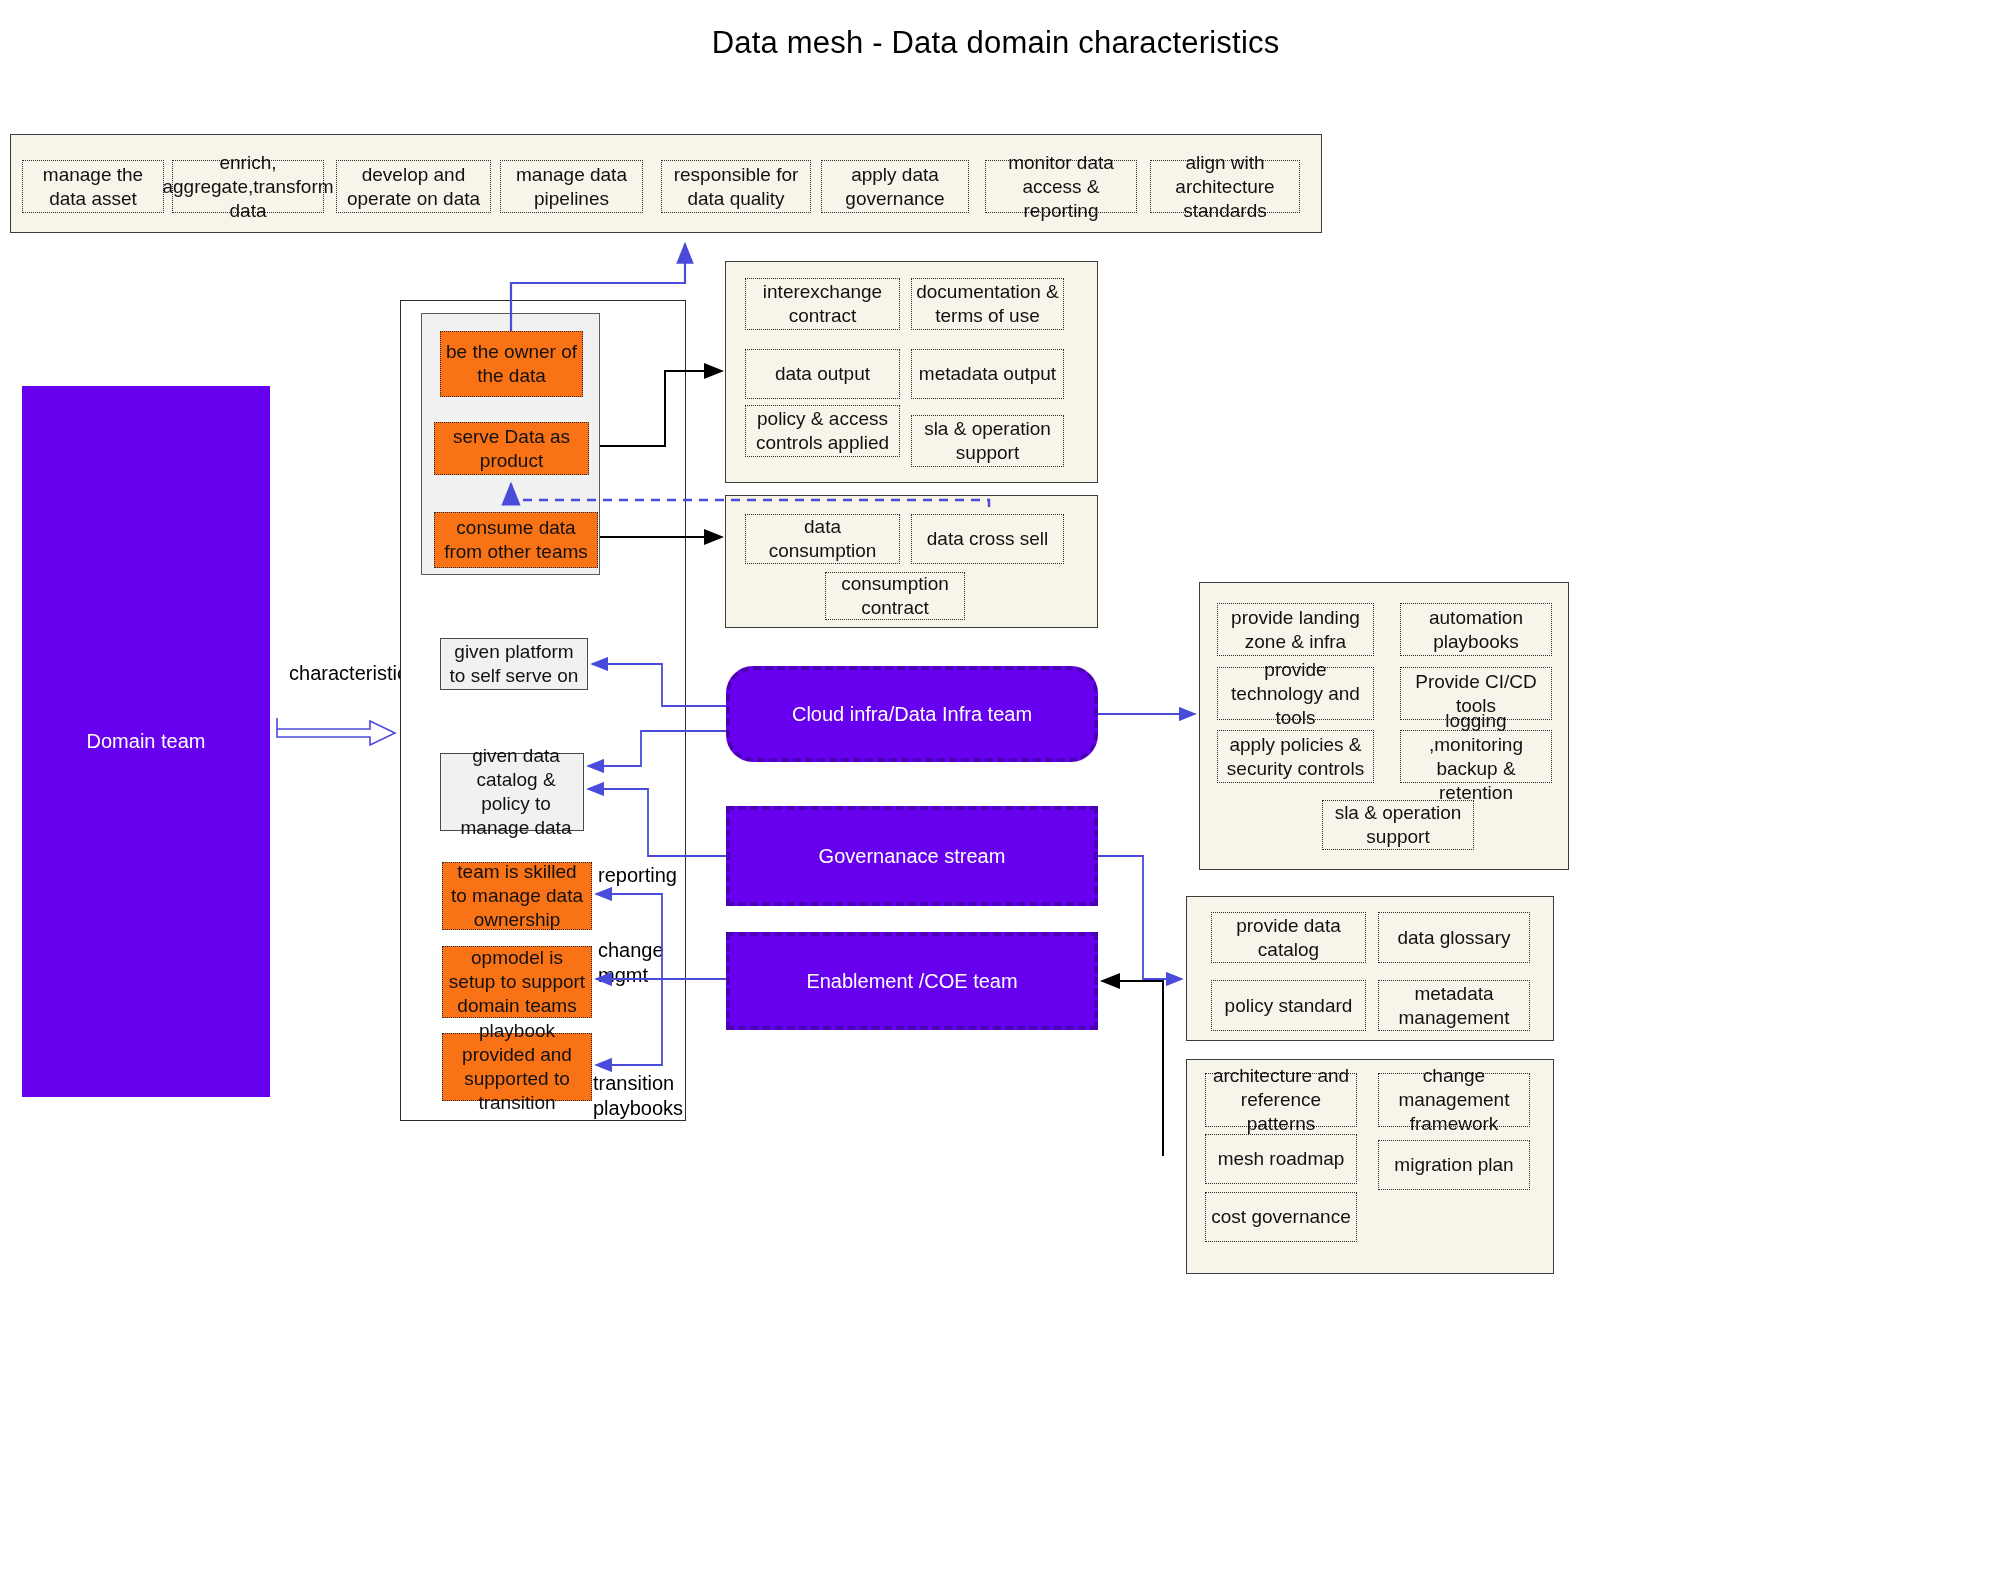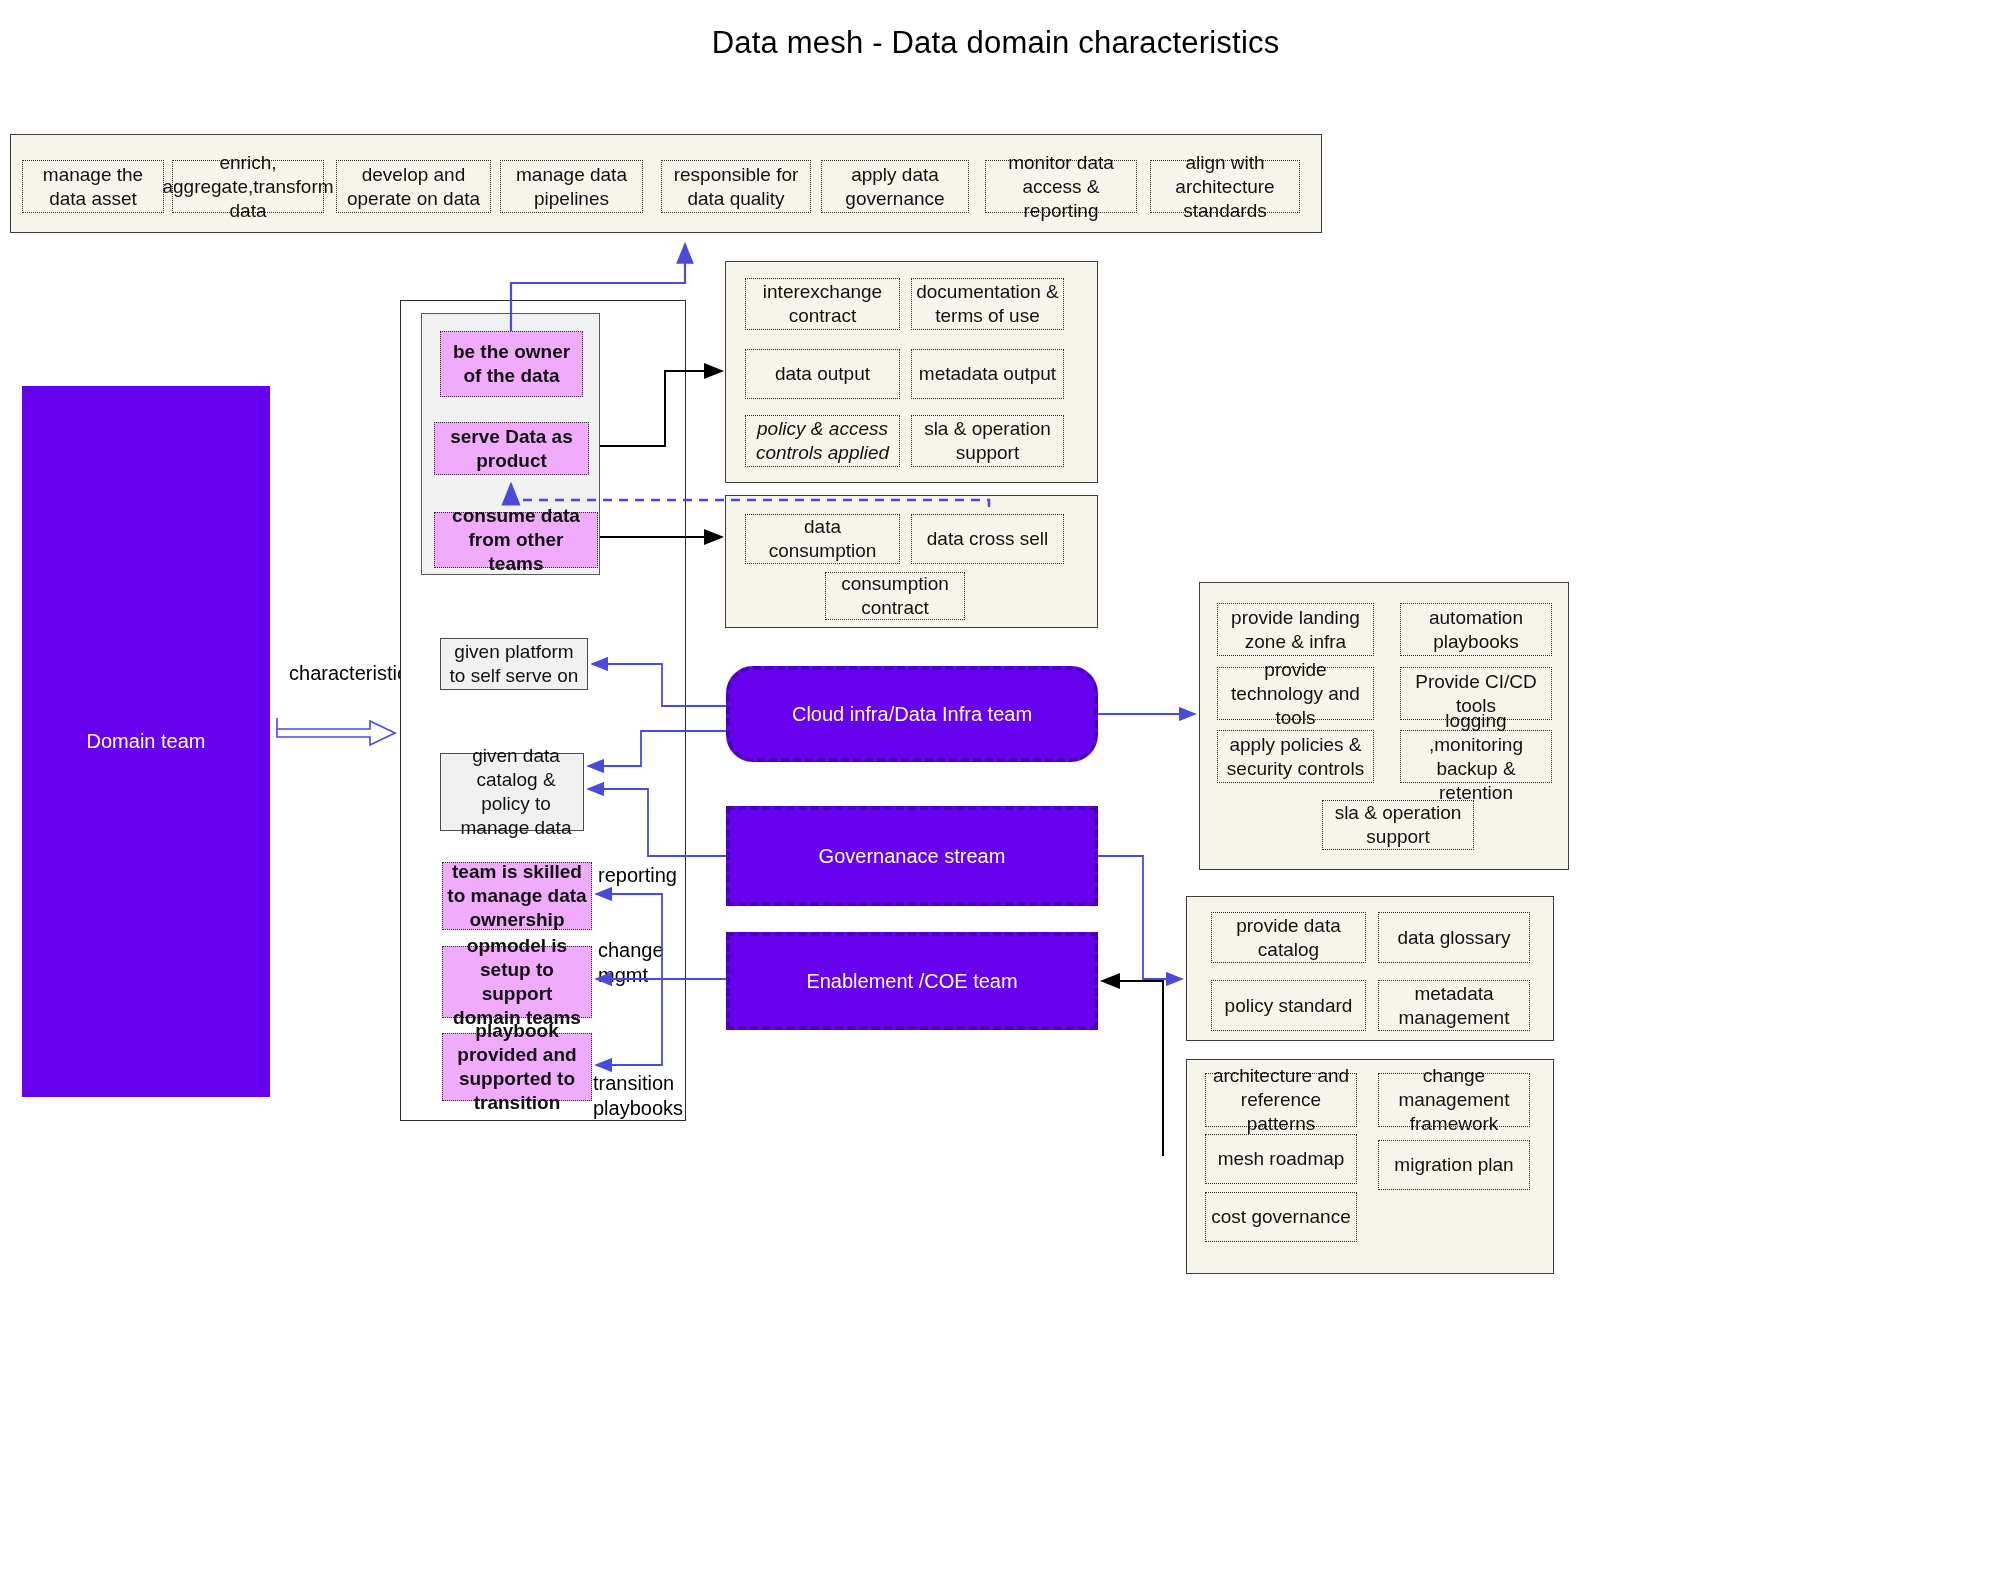--- a/index.html
+++ b/index.html
@@ -45,22 +45,21 @@
     align-items: center;
     justify-content: center;
     text-align: center;
     font-size: 19px;
     line-height: 24px;
     padding: 2px 4px;
     color: #111;
   }
   
   .dot-box.grey {
-    background: #f0abfc;
-    font-weight: bold;
+    background: #f97316;
   }
   
   .solid-grey {
     background: #f1f1f1;
     border: 1.4px solid #4a4a4a;
     display: flex;
     align-items: center;
     justify-content: center;
     text-align: center;
     font-size: 19px;
@@ -159,21 +158,21 @@
 mgmt</div>
   <div class="abs edge-label" style="left:593px; top:1055px; width:130px;">transition
 playbooks</div>
 
   <div class="abs group-panel" style="left:725px; top:245px; width:373px; height:222px;"></div>
 
   <div class="abs dot-box" style="left:745px; top:262px; width:155px; height:52px;">interexchange contract</div>
   <div class="abs dot-box" style="left:911px; top:262px; width:153px; height:52px;">documentation &amp; terms of use</div>
   <div class="abs dot-box" style="left:745px; top:333px; width:155px; height:50px;">data output</div>
   <div class="abs dot-box" style="left:911px; top:333px; width:153px; height:50px;">metadata output</div>
-  <div class="abs dot-box" style="left:745px; top:399px; width:155px; height:52px;font-style:italic;">policy &amp; access controls applied</div>
+  <div class="abs dot-box" style="left:745px; top:389px; width:155px; height:52px;">policy &amp; access controls applied</div>
   <div class="abs dot-box" style="left:911px; top:399px; width:153px; height:52px;">sla &amp; operation support</div>
 
   <div class="abs group-panel" style="left:725px; top:479px; width:373px; height:133px;"></div>
 
   <div class="abs dot-box" style="left:745px; top:498px; width:155px; height:50px;">data consumption</div>
   <div class="abs dot-box" style="left:911px; top:498px; width:153px; height:50px;">data cross sell</div>
   <div class="abs dot-box" style="left:825px; top:556px; width:140px; height:48px;">consumption contract</div>
 
   <div class="abs purple-box" style="left:726px; top:650px; width:372px; height:96px;border-radius:27px;">
     <span>Cloud infra/Data Infra team</span>

